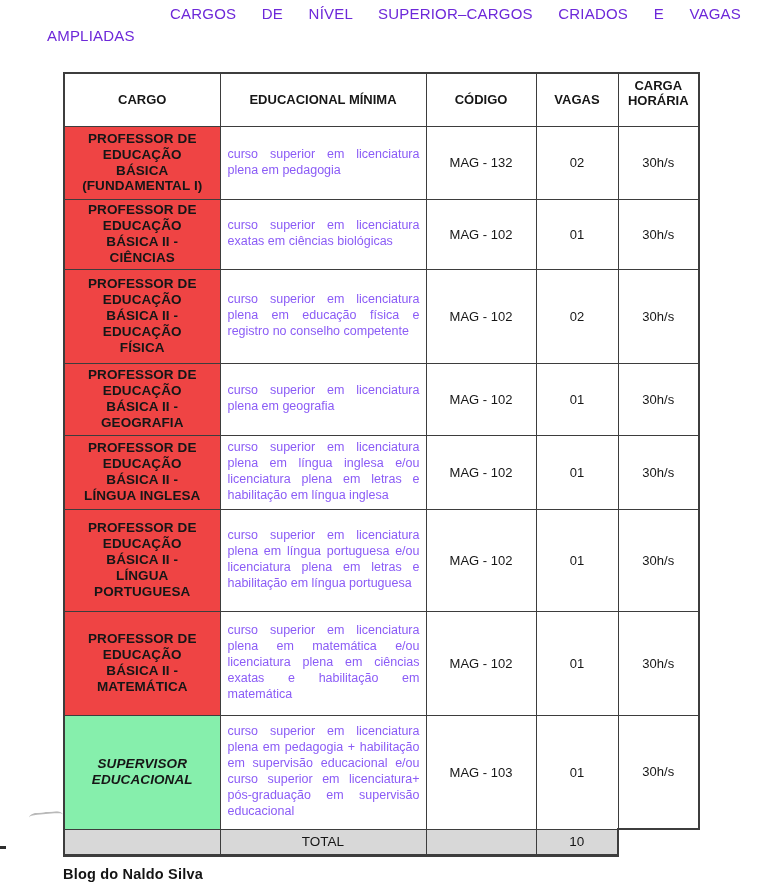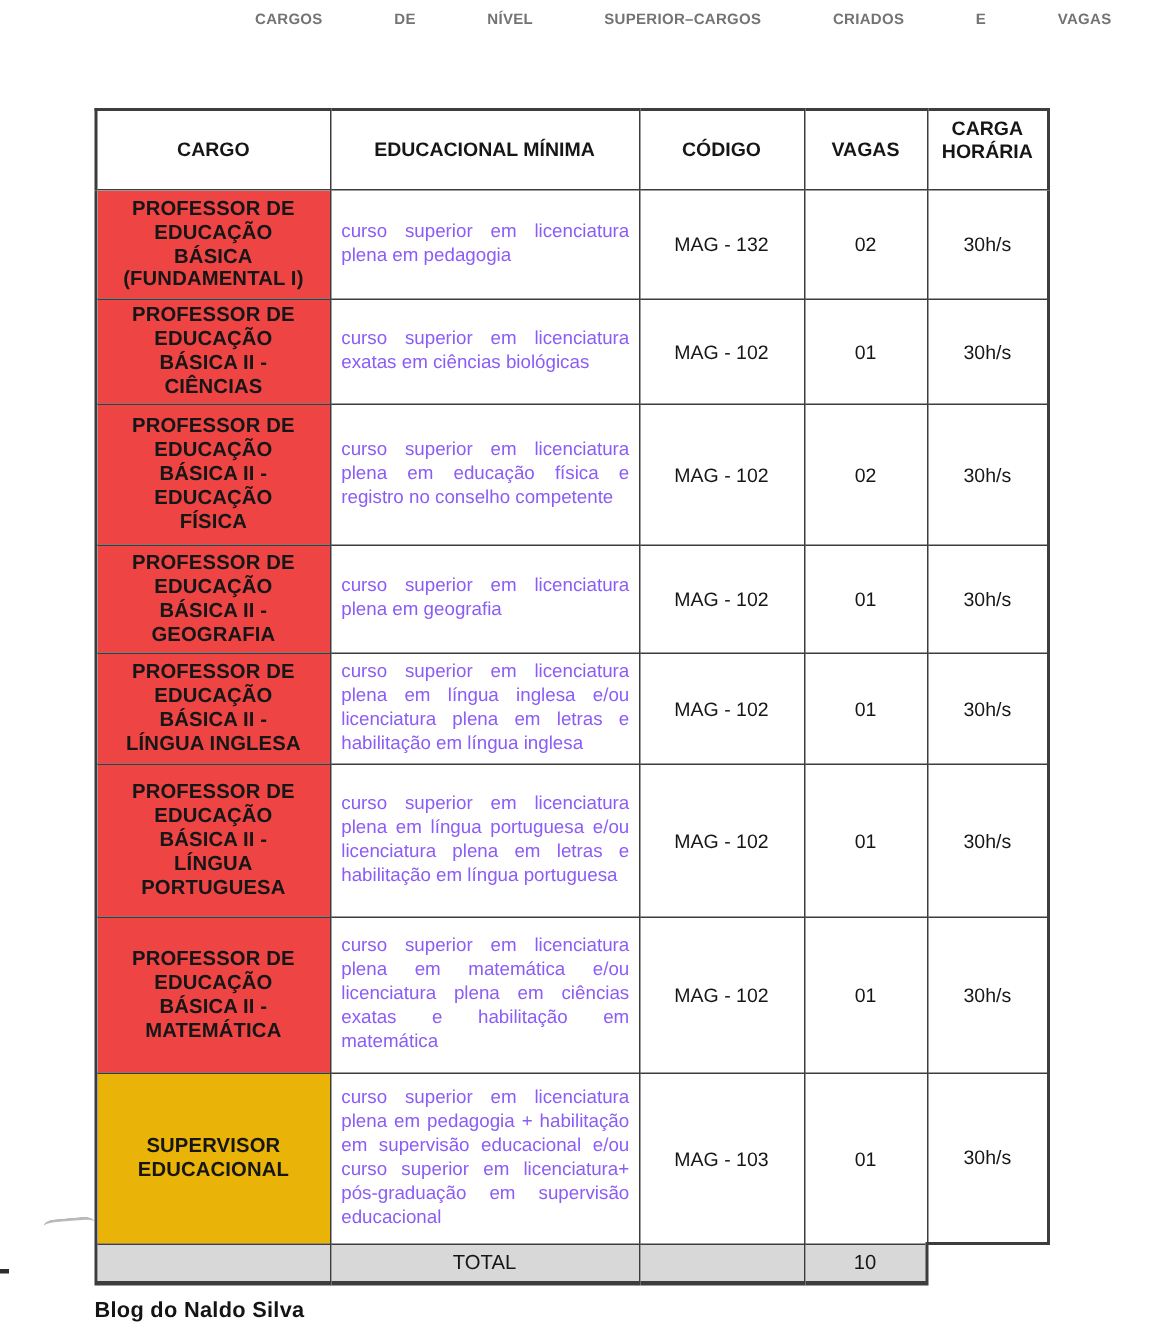--- a/index.html
+++ b/index.html
@@ -9,22 +9,22 @@
     font-family: "Liberation Sans", "DejaVu Sans", sans-serif;
     color: #151515;
     position: relative;
     overflow: hidden;
     -webkit-font-smoothing: antialiased;
   }
 
   
   .doc-title {
     position: absolute; left: 47px; top: 4px; width: 694px;
-    font-weight: bold; font-size: 10px; letter-spacing: 0.2px;
-    line-height: 20px; color: #737373;
+    font-weight: normal; font-size: 15px; letter-spacing: 0.2px;
+    line-height: 20px; color: #6d28d9;
   }
   .doc-title .line1 { text-indent: 123px; text-align: justify; text-align-last: justify; }
   .doc-title .line2 { margin-top: 2px; }
 
   
   table.jobs {
     position: absolute; left: 63px; top: 72px;
     border-collapse: collapse; table-layout: fixed;
     width: 635px; font-size: 13px; color: #161616;
   }
@@ -35,21 +35,21 @@
   .bb2 { border-bottom-width: 2px; }
 
   th { font-weight: bold; font-size: 13px; text-align: center; padding: 2px; }
   .carga-head { display: flex; flex-direction: column; align-items: center; height: 44px; padding: 1px 0; }
 
   td.cargo {
     background: #ef4444; font-weight: bold; text-align: center;
     font-size: 13.5px; line-height: 1.18; white-space: pre-line;
     padding: 2px 8px; letter-spacing: 0.1px;
   }
-  td.cargo.white { background: #eab308; }
+  td.cargo.white { background: #86efac; font-style: italic; }
   td.esc {
     font-size: 12.5px; text-align: justify; line-height: 1.27;
     padding: 3px 6px 3px 7px; color: #8b5cf6;
   }
   td.ctr { text-align: center; font-size: 13px; }
 
   tr.total-row td {
     background: #d8d8d8; font-weight: normal; text-align: center;
     border-bottom-width: 3px; font-size: 13.5px;
   }
@@ -72,20 +72,21 @@
   .mark-dot {
     position: absolute; left: 0px; top: 846px; width: 6px; height: 3px;
     background: #2e2e2e;
   }
 </style>
 </head>
 <body>
 
 <div class="doc-title">
   <div class="line1">CARGOS DE NÍVEL SUPERIOR–CARGOS CRIADOS E VAGAS</div>
+  <div class="line2">AMPLIADAS</div>
 </div>
 
 <table class="jobs">
   <colgroup>
     <col style="width:156px">
       <col style="width:206px">
       <col style="width:110px">
       <col style="width:82px">
       <col style="width:81px">
   </colgroup>

